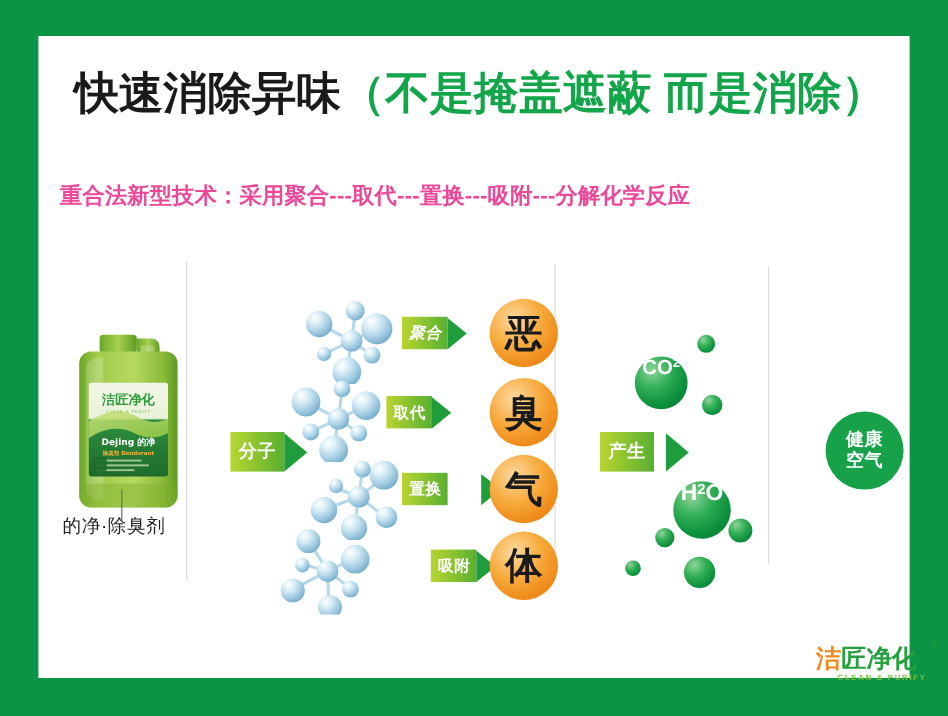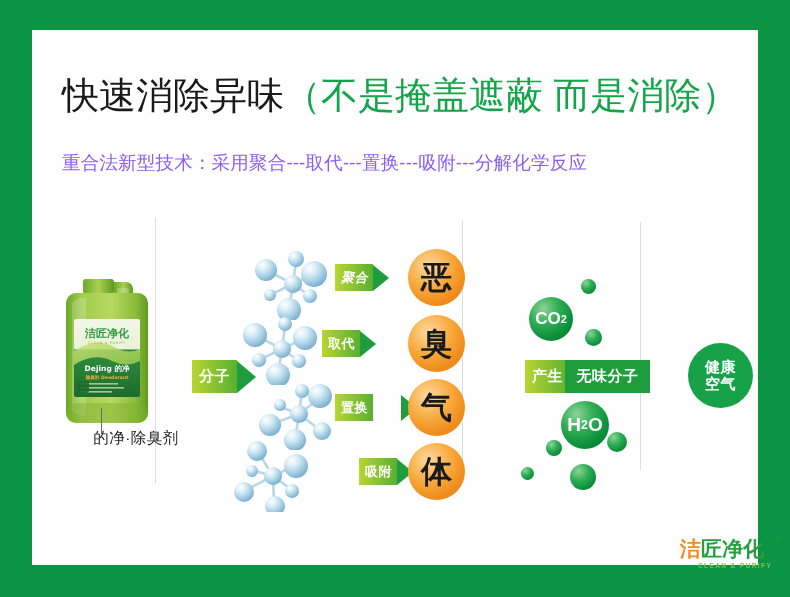--- a/index.html
+++ b/index.html
@@ -13,45 +13,45 @@
   .page{position:absolute;inset:0;background:#0b9444;}
   .card{
     position:absolute;
     left:32px;top:30px;
     width:726px;height:535px;
     background:#ffffff;
   }
 
   
   .title{
-    position:absolute;left:30px;top:45px;width:666px;
-    font-size:37px;font-weight:normal;line-height:1.15;
+    position:absolute;left:30px;top:27px;width:666px;
+    font-size:37px;font-weight:bold;line-height:1.15;
     letter-spacing:0px;white-space:nowrap;
     color:#1a1a1a;
   }
   .title .green{color:#13a54a;}
   .subtitle{
-    position:absolute;left:30px;top:120px;width:666px;
-    font-size:18.5px;color:#8b5cf6;white-space:nowrap;
+    position:absolute;left:18px;top:120px;width:666px;
+    font-size:18.5px;color:#ec4899;white-space:nowrap;
     letter-spacing:0.2px;
+    font-weight:bold;
   }
 
   
   .divider{position:absolute;width:1px;background:#dcdcdc;}
   .d1{left:123px;top:188px;height:265px;}
   .d2{left:430px;top:190px;height:250px;}
   .d3{left:608px;top:192px;height:248px;}
 
   
   .bottle-wrap{position:absolute;left:28px;top:245px;width:96px;height:180px;}
   .bottle-label{
     position:absolute;left:0px;top:398px;width:126px;
     text-align:center;font-size:15.5px;color:#1f1f1f;font-weight:500;
     letter-spacing:.5px;
-    padding-left:41px;
   }
   .stem{position:absolute;left:69px;top:378px;width:1px;height:26px;background:#6b6b6b;}
 
   
   .arrow{
     position:absolute;height:27px;
     display:flex;align-items:center;
   }
   .arrow .body{
     height:27px;display:flex;align-items:center;justify-content:center;
@@ -71,21 +71,21 @@
     border-top:16.5px solid transparent;
     border-bottom:16.5px solid transparent;
     border-left:19px solid #1f9d3c;
   }
 
   .a-molecule{left:160px;top:330px;justify-content:center;}
   .a1{left:303px;top:234px;font-style:italic;}
   .a2{left:290px;top:300px;}
   .a3{left:303px;top:364px;gap:28px;}
   .a4{left:303px;top:428px;margin-left:24px;}
-  .a-produce{left:493px;top:330px;gap:10px;}
+  .a-produce{left:468px;top:330px;gap:10px;}
 
   
   .ocircle{
     position:absolute;width:57px;height:57px;border-radius:50%;
     background:radial-gradient(circle at 36% 30%,#fdd9a0 0%,#f7aa3c 42%,#ef8b1a 72%,#e98412 100%);
     display:flex;align-items:center;justify-content:center;
     color:#1a1a1a;font-size:31px;font-weight:bold;line-height:1;
     box-shadow:0 0 0 0 rgba(0,0,0,0);
   }
   .o1{left:376px;top:219px;}
@@ -97,21 +97,21 @@
   .wordbar{
     position:absolute;left:533px;top:330px;width:85px;height:33px;
     background:#1f9d3c;color:#fff;font-size:15px;font-weight:bold;
     display:flex;align-items:center;justify-content:center;letter-spacing:.5px;
   }
 
   
   .gsphere{
     position:absolute;border-radius:50%;
     background:radial-gradient(circle at 33% 27%,#8fd39a 0%,#2fae54 35%,#0b8f3c 68%,#06772f 100%);
-    display:flex;align-items:center;justify-content:center;
+    display:flex;align-items:flex-start;justify-content:center;
     color:#fff;font-weight:bold;
   }
   .co2{left:497px;top:267px;width:44px;height:44px;font-size:17px;}
   .h2o{left:529px;top:371px;width:48px;height:48px;font-size:19px;}
   .gsphere sub{font-size:.65em;vertical-align:-.2em;}
 
   .dot{position:absolute;border-radius:50%;
     background:radial-gradient(circle at 33% 27%,#8fd39a 0%,#2fae54 38%,#0b8f3c 72%,#06772f 100%);}
   .dt1{left:549px;top:249px;width:15px;height:15px;}
   .dt2{left:553px;top:299px;width:17px;height:17px;}
@@ -333,21 +333,20 @@
     <div class="dot dt2"></div>
     <div class="dot dt3"></div>
     <div class="dot dt4"></div>
     <div class="dot dt5"></div>
     <div class="dot dt7"></div>
 
     <div class="arrow big a-produce">
       <div class="body">产生</div>
       <div class="head"></div>
     </div>
-    <div class="wordbar">无味分子</div>
 
     <div class="healthy">
       <span>健康</span>
       <span>空气</span>
     </div>
 
     <div class="logo">
       <div class="cn"><span class="o">洁</span><span>匠净化</span></div>
       <div class="reg">®</div>
       <div class="en">CLEAN &amp; PURIFY</div>

